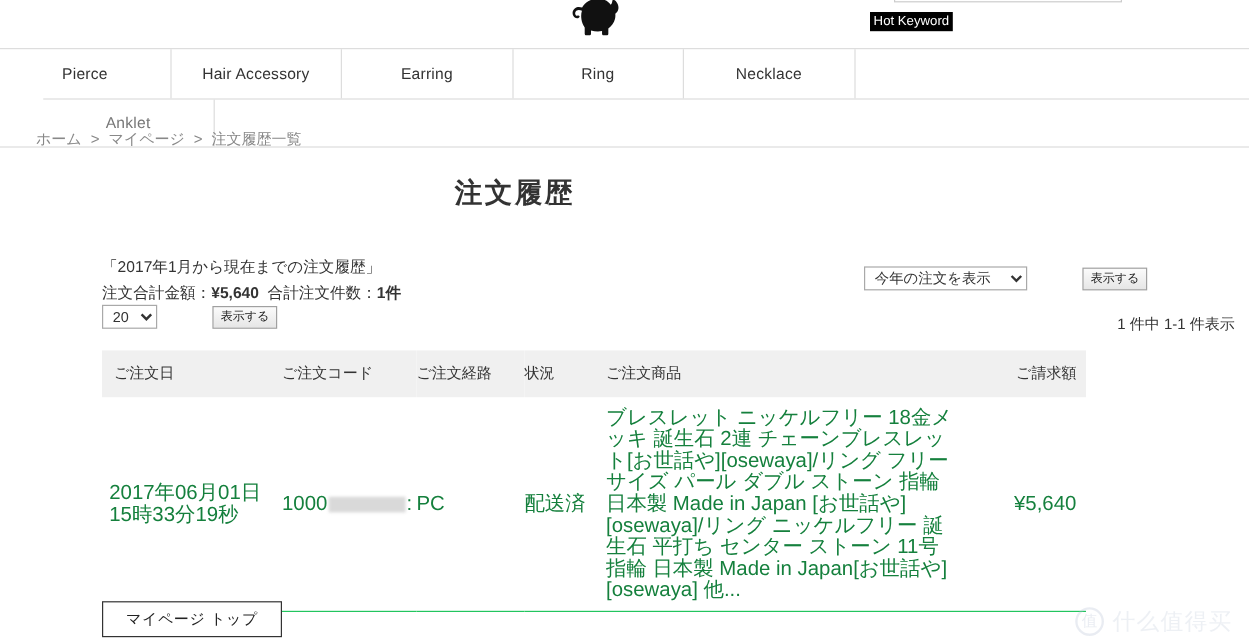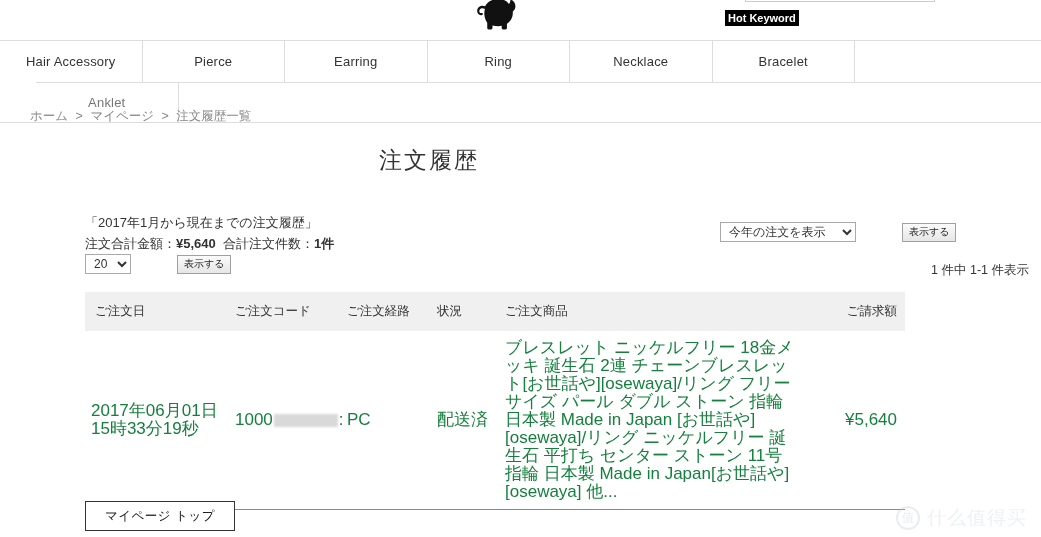--- a/index.html
+++ b/index.html
@@ -25,21 +25,21 @@
     border: 1px solid #cccccc; background: #fff;
   }
   .hotkw-wrap {
     position: absolute; left: 725px; top: 10px;
     display: flex; align-items: flex-start; gap: 6px;
   }
   .hotkw-label {
     background: #000000; color: #ffffff;
     font-size: 11px; line-height: 14px;
     padding: 1px 3px; white-space: nowrap;
-    font-weight: 700;
+    font-weight: 400;
   }
   .hotkw-links { display: flex; flex-direction: column; line-height: 15px; }
   .hotkw-links a {
     color: #333333; font-size: 11.5px;
     text-decoration: underline; white-space: nowrap;
   }
 
   
   .nav {
     position: absolute; left: 0; top: 40px;
@@ -65,21 +65,21 @@
     position: absolute; left: 30px; top: 108px;
     font-size: 12.5px; color: #888888; white-space: nowrap;
   }
   .breadcrumb span { color: #888888; }
   .breadcrumb .sep { margin: 0 4px; }
 
   
   .page-title {
     position: absolute; left: 0; top: 145px; width: 858px;
     text-align: center; font-size: 23px; color: #333333;
-    letter-spacing: 2px; font-weight: 400;
+    letter-spacing: 2px; font-weight: 700;
   }
 
   
   .summary {
     position: absolute; left: 85px; top: 212px;
     font-size: 13px; color: #333333; line-height: 21px;
   }
   .summary .bold { font-weight: bold; }
 
   .count-ctrl {
@@ -187,26 +187,25 @@
 
     <input class="searchbar" type="text" placeholder="" style="">
 
     <div class="hotkw-wrap">
       <div class="hotkw-label">Hot Keyword</div>
     </div>
   </div>
 
   <div class="nav">
     <div class="nav-row">
+      <div class="nav-item">Pierce</div>
       <div class="nav-item">Hair Accessory</div>
-      <div class="nav-item">Pierce</div>
       <div class="nav-item">Earring</div>
       <div class="nav-item">Ring</div>
       <div class="nav-item">Necklace</div>
-      <div class="nav-item">Bracelet</div>
       <div class="nav-item filler"></div>
     </div>
     <div class="nav-row second">
       <div class="nav-item">Anklet</div>
       <div class="nav-item filler"></div>
     </div>
   </div>
 
   <div class="breadcrumb">
     <span>ホーム</span>

